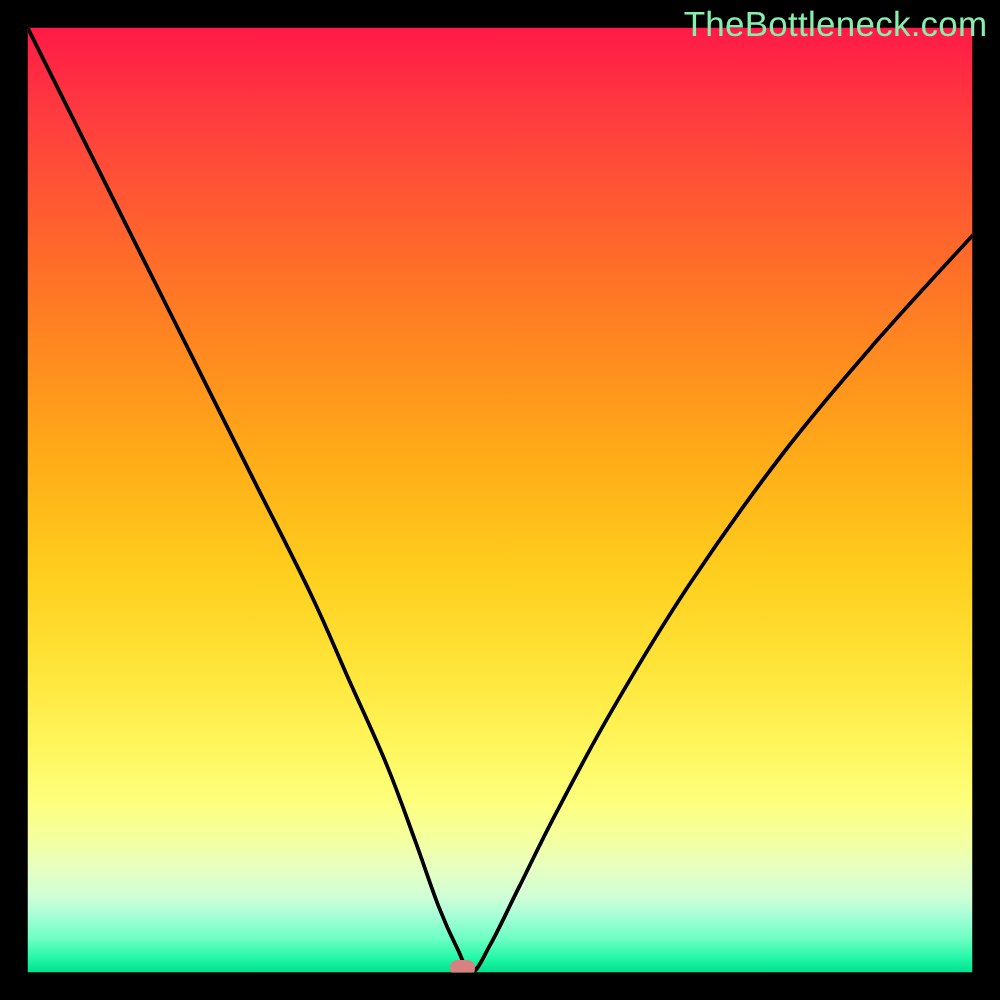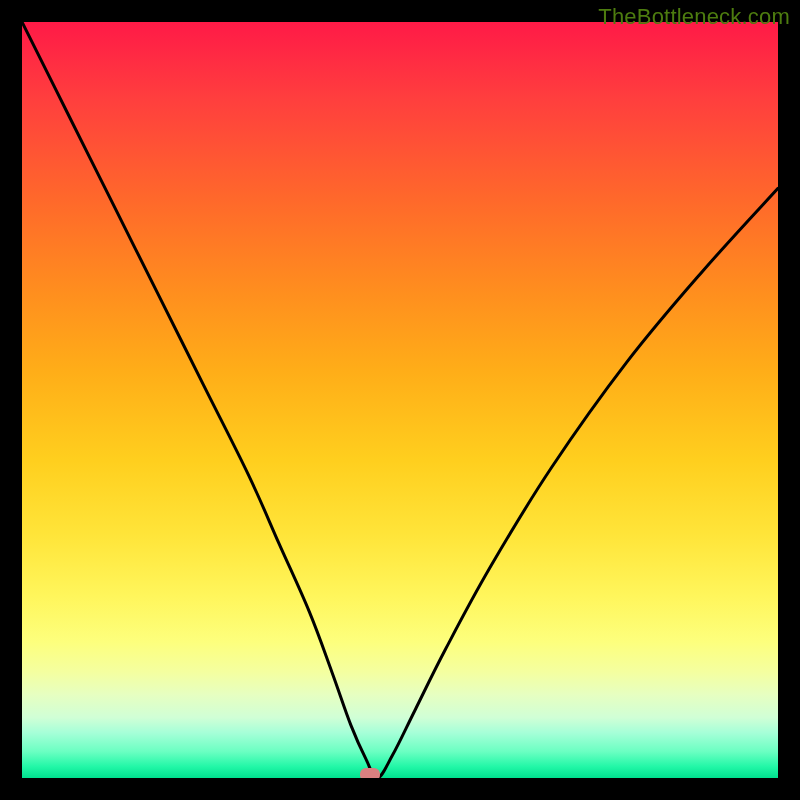--- a/index.html
+++ b/index.html
@@ -10,22 +10,22 @@
     position: relative;
     width: 800px;
     height: 800px;
     background: #000;
   }
 
   .watermark {
     position: absolute;
     top: 4px;
     right: 10px;
-    color: #4d7c0f;
-    font-size: 22px;
+    color: #86efac;
+    font-size: 28px;
     font-weight: 400;
     letter-spacing: 0.2px;
     z-index: 4;
   }
 
   .plot {
     position: absolute;
     left: 22px;
     top: 22px;
     width: 756px;

